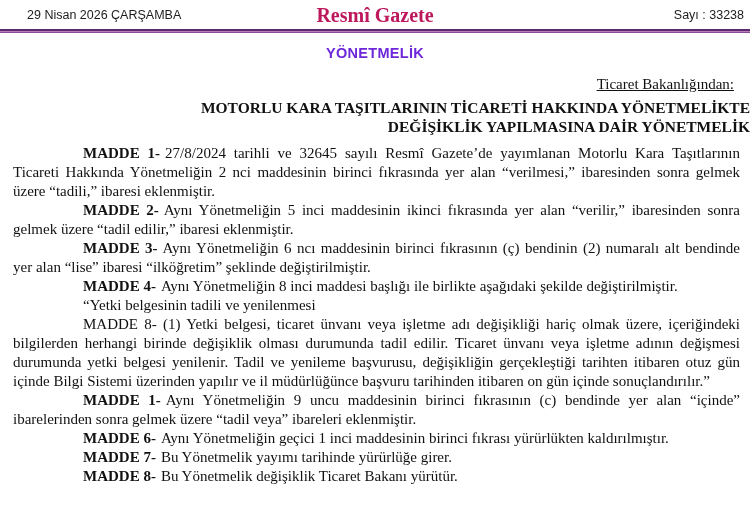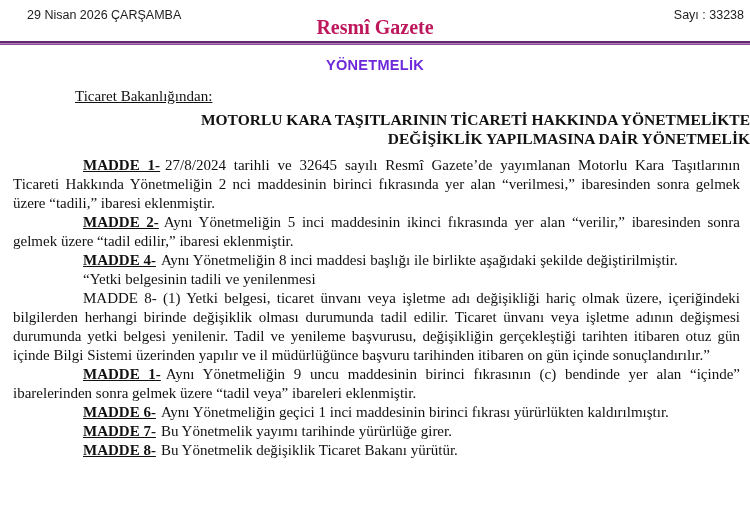--- a/index.html
+++ b/index.html
@@ -9,21 +9,21 @@
     overflow: hidden;
     font-family: "Liberation Serif", serif;
     color: #111;
   }
   .page { position: relative; width: 750px; height: 530px; }
 
   
   .gz-header {
     position: relative;
     height: 25px;
-    padding-top: 16px;
+    padding-top: 4px;
   }
   .gz-date {
     position: absolute; left: 27px; top: 8px;
     font-family: "Liberation Sans", sans-serif;
     font-size: 12.5px; color: #1c1c1c;
   }
   .gz-issue {
     position: absolute; right: 6px; top: 8px;
     font-family: "Liberation Sans", sans-serif;
     font-size: 12.5px; color: #1c1c1c;
@@ -49,41 +49,42 @@
     text-align: center;
     font-family: "Liberation Sans", sans-serif;
     font-weight: bold;
     font-size: 14.5px;
     color: #6d28d9;
     letter-spacing: 0.3px;
   }
 
   
   .ministry {
-    margin: 15px 4px 0 75px;
+    margin: 15px 16px 0 75px;
     font-size: 15px;
     text-decoration: underline;
+    text-align: right;
   }
   .reg-title {
     margin-top: 5px;
     text-align: right;
     font-weight: bold;
     font-size: 15.5px;
     line-height: 19px;
   }
 
   
   .doc-body {
     margin: 8px 10px 0 13px;
     text-align: justify;
     font-size: 15px;
     line-height: 19px;
   }
   .doc-body p { margin: 0; text-indent: 70px; }
-  .article-label { font-weight: bold; text-decoration: underline; }
+  .article-label { font-weight: bold; }
   .article-label:not(:empty) { margin-right: 5px; }
 </style>
 </head>
 <body>
 
 <div class="page">
 
   <div class="gz-header">
     <span class="gz-date">29 Nisan 2026 ÇARŞAMBA</span>
     <div class="gz-masthead">Resmî Gazete</div>
@@ -97,20 +98,21 @@
   <div class="ministry">Ticaret Bakanlığından:</div>
 
   <div class="reg-title">
     <div>MOTORLU KARA TAŞITLARININ TİCARETİ HAKKINDA YÖNETMELİKTE</div>
     <div>DEĞİŞİKLİK YAPILMASINA DAİR YÖNETMELİK</div>
   </div>
 
   <div class="doc-body">
     <p><span class="article-label">MADDE 1-</span><span>27/8/2024 tarihli ve 32645 sayılı Resmî Gazete’de yayımlanan Motorlu Kara Taşıtlarının Ticareti Hakkında Yönetmeliğin 2 nci maddesinin birinci fıkrasında yer alan “verilmesi,” ibaresinden sonra gelmek üzere “tadili,” ibaresi eklenmiştir.</span></p>
     <p><span class="article-label">MADDE 2-</span><span>Aynı Yönetmeliğin 5 inci maddesinin ikinci fıkrasında yer alan “verilir,” ibaresinden sonra gelmek üzere “tadil edilir,” ibaresi eklenmiştir.</span></p>
+    <p><span class="article-label">MADDE 3-</span><span>Aynı Yönetmeliğin 6 ncı maddesinin birinci fıkrasının (ç) bendinin (2) numaralı alt bendinde yer alan “lise” ibaresi “ilköğretim” şeklinde değiştirilmiştir.</span></p>
     <p><span class="article-label">MADDE 4-</span><span>Aynı Yönetmeliğin 8 inci maddesi başlığı ile birlikte aşağıdaki şekilde değiştirilmiştir.</span></p>
     <p><span class="article-label"></span><span>“Yetki belgesinin tadili ve yenilenmesi</span></p>
     <p><span class="article-label"></span><span>MADDE 8- (1) Yetki belgesi, ticaret ünvanı veya işletme adı değişikliği hariç olmak üzere, içeriğindeki bilgilerden herhangi birinde değişiklik olması durumunda tadil edilir. Ticaret ünvanı veya işletme adının değişmesi durumunda yetki belgesi yenilenir. Tadil ve yenileme başvurusu, değişikliğin gerçekleştiği tarihten itibaren otuz gün içinde Bilgi Sistemi üzerinden yapılır ve il müdürlüğünce başvuru tarihinden itibaren on gün içinde sonuçlandırılır.”</span></p>
     <p><span class="article-label">MADDE 1-</span><span>Aynı Yönetmeliğin 9 uncu maddesinin birinci fıkrasının (c) bendinde yer alan “içinde” ibarelerinden sonra gelmek üzere “tadil veya” ibareleri eklenmiştir.</span></p>
     <p><span class="article-label">MADDE 6-</span><span>Aynı Yönetmeliğin geçici 1 inci maddesinin birinci fıkrası yürürlükten kaldırılmıştır.</span></p>
     <p><span class="article-label">MADDE 7-</span><span>Bu Yönetmelik yayımı tarihinde yürürlüğe girer.</span></p>
     <p><span class="article-label">MADDE 8-</span><span>Bu Yönetmelik değişiklik Ticaret Bakanı yürütür.</span></p>
   </div>
 
 </div>

